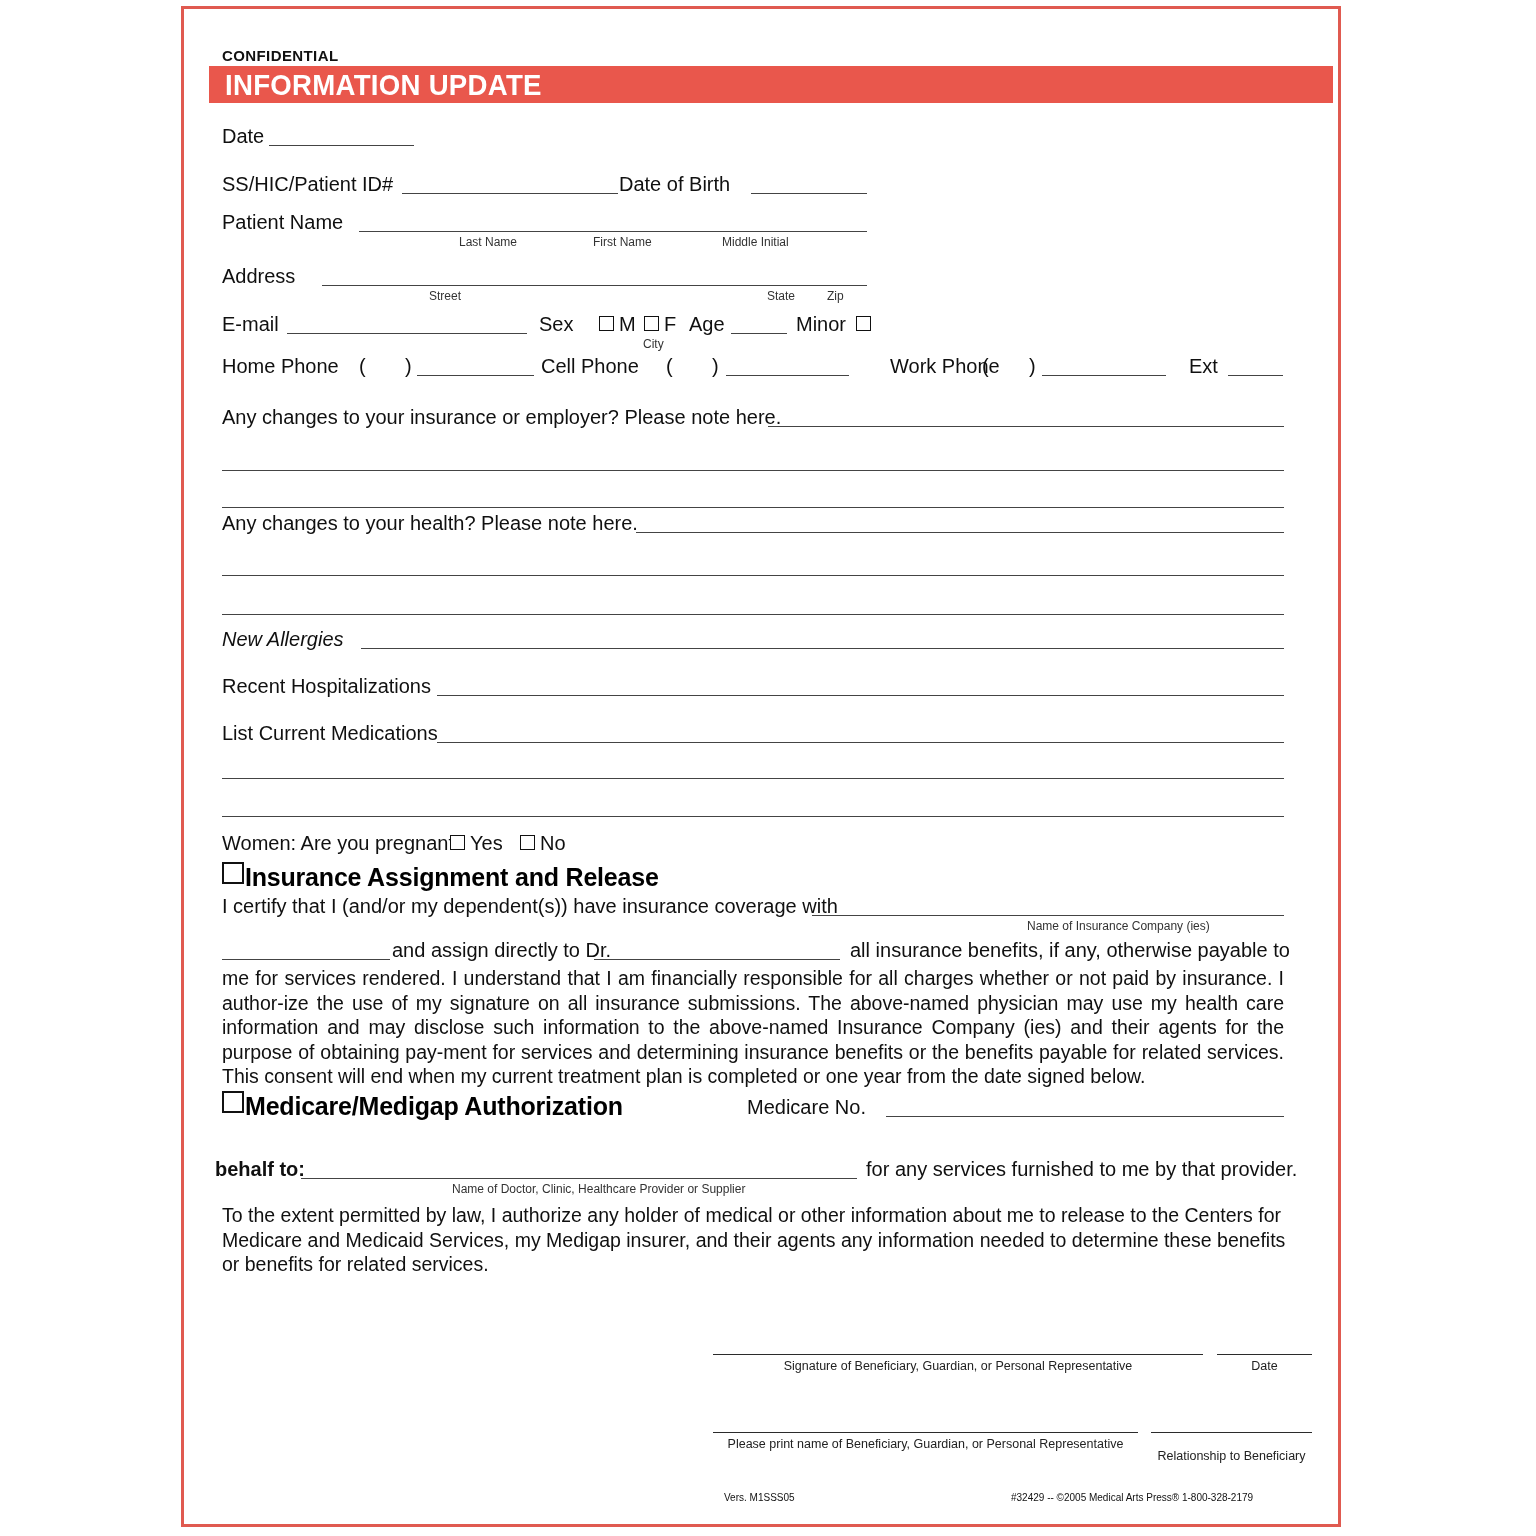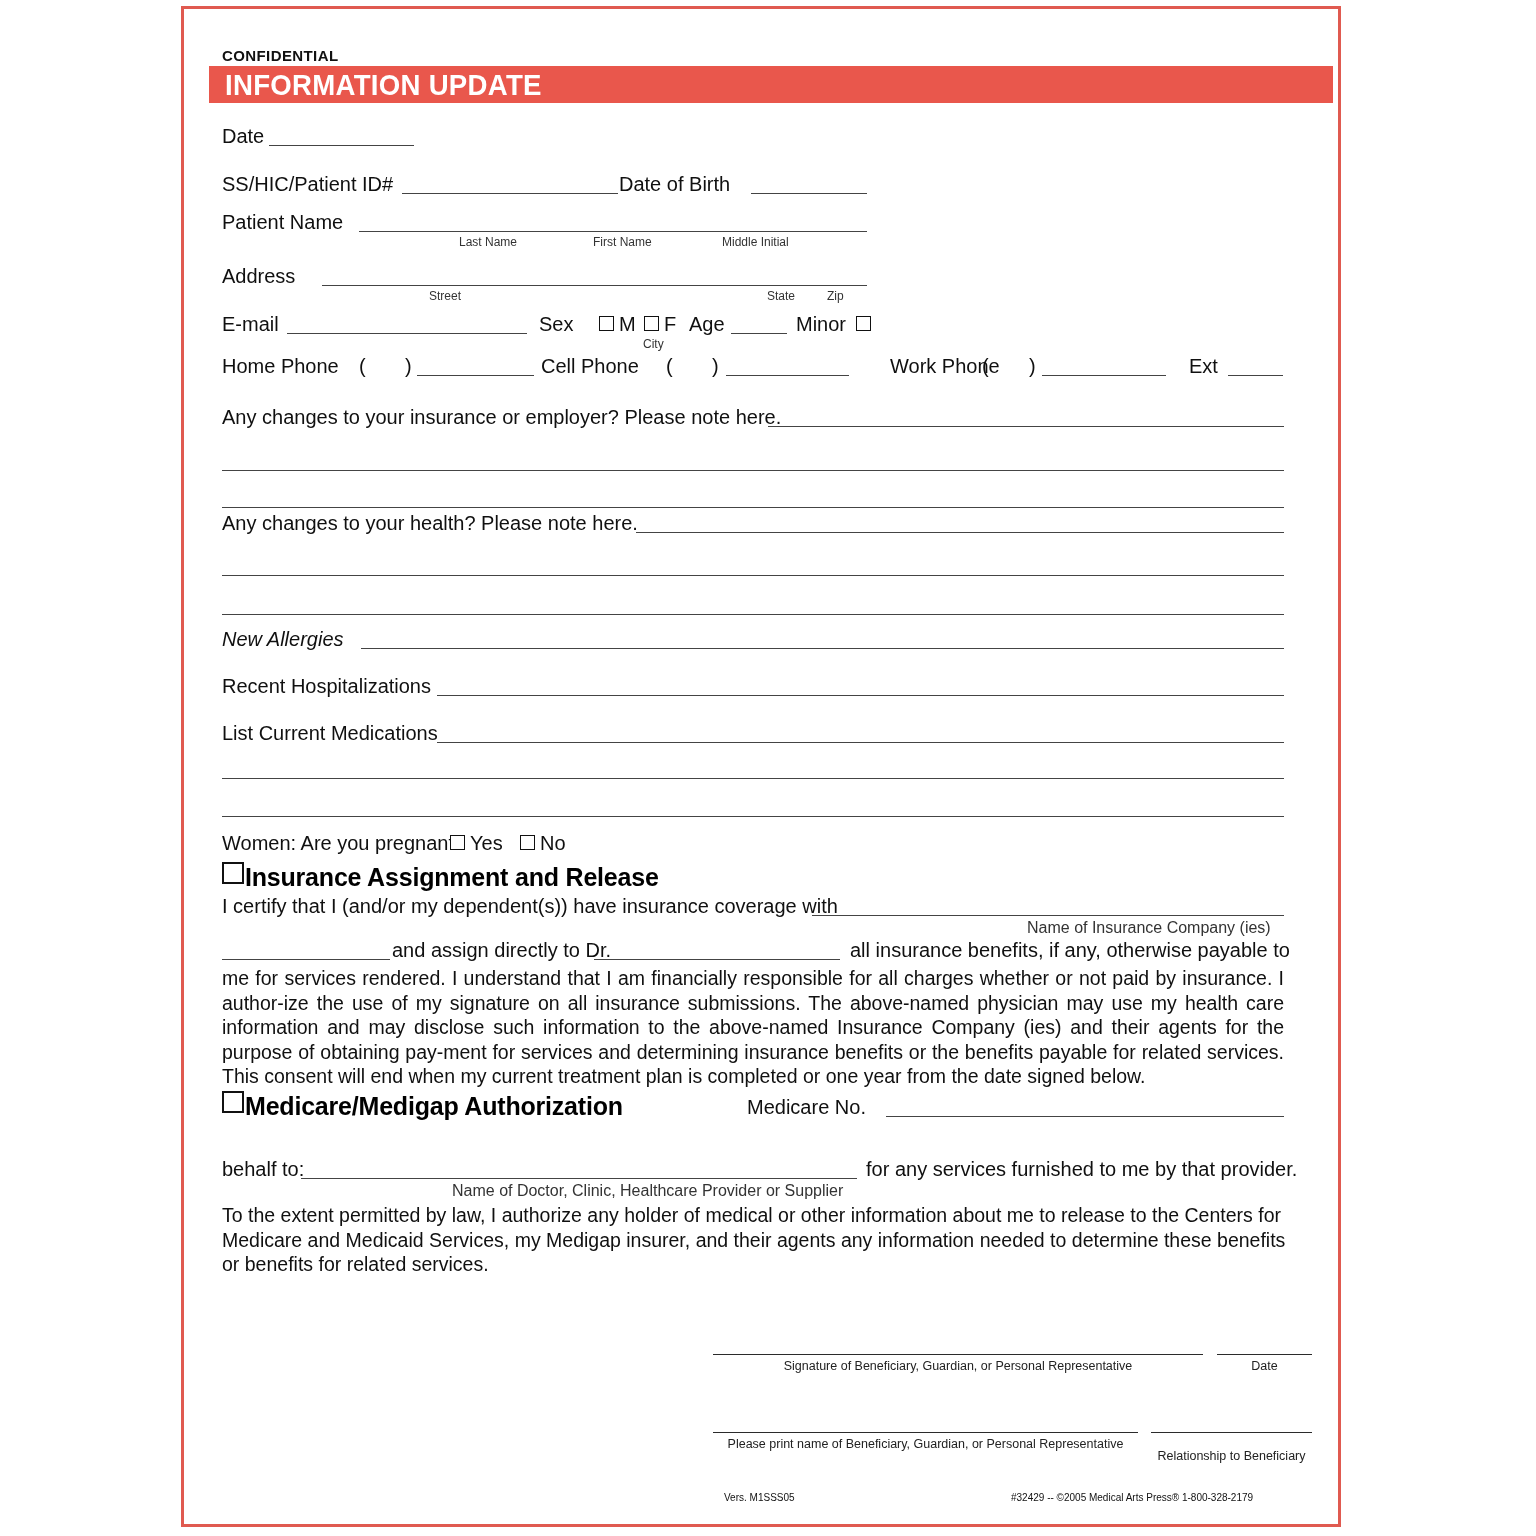--- a/index.html
+++ b/index.html
@@ -71,21 +71,21 @@
 
   
   .ftext {
     position: absolute;
     font-size: 20px;
     color: #101010;
     white-space: nowrap;
     line-height: 1;
   }
   .ftext.sm { font-size: 12px; color: #333; }
-  .ftext.tiny { font-size: 16px; color: #333; padding-left: 48px; }
+  .ftext.tiny { font-size: 12px; color: #333; padding-left: 48px; }
 
   
   .rule {
     position: absolute;
     height: 0;
     border-bottom: 1.6px solid #444;
   }
   .rule.dark { border-bottom: 1.8px solid #2b2b2b; }
 
   
@@ -240,21 +240,21 @@
     <div class="rule" style="left:405px; top:945px; width:246px;"></div>
     <div class="ftext" style="left:661px; top:926px;">all insurance benefits, if any, otherwise payable  to</div>
 
     <div class="para just" style="left:33px; top:952px; width:1062px;">me for services rendered. I understand that I am financially responsible for all charges whether or not paid by insurance. I author-ize the use of my signature on all insurance submissions. The above-named physician may use my health care information and may disclose such information to the above-named Insurance Company (ies) and their agents for the purpose of obtaining pay-ment for services and determining insurance benefits or the benefits payable for related services. This consent will end when my current treatment plan is completed or one year from the date signed below.</div>
 
     <div class="cbox lg" style="left:33px; top:1077px;"></div>
     <div class="sec-head" style="left:56px; top:1078px;">Medicare/Medigap Authorization</div>
     <div class="ftext" style="left:558px; top:1083px;">Medicare No.</div>
     <div class="rule" style="left:697px; top:1102px; width:398px;"></div>
 
-    <div class="ftext" style="left:33px; top:1145px;">behalf to:</div>
+    <div class="ftext" style="left:26px; top:1145px;font-weight:bold;">behalf to:</div>
     <div class="rule" style="left:112px; top:1164px; width:556px;"></div>
     <div class="ftext" style="left:677px; top:1145px;">for any services furnished to me by that provider.</div>
     <div class="ftext tiny" style="left:215px; top:1169px;">Name of Doctor, Clinic, Healthcare Provider or Supplier</div>
 
     <div class="para" style="left:33px; top:1189px; width:1070px;">To the extent permitted by law, I authorize any holder of medical or other information about me to release to the Centers for Medicare and Medicaid Services, my Medigap insurer, and their agents any information needed to determine these benefits or benefits for related services.</div>
 
     <div class="rule dark" style="left:524px; top:1340px; width:490px;"></div>
     <div class="cap" style="left:524px; top:1345px; width:490px;">Signature of Beneficiary, Guardian, or Personal Representative</div>
 
     <div class="rule dark" style="left:1028px; top:1340px; width:95px;"></div>

